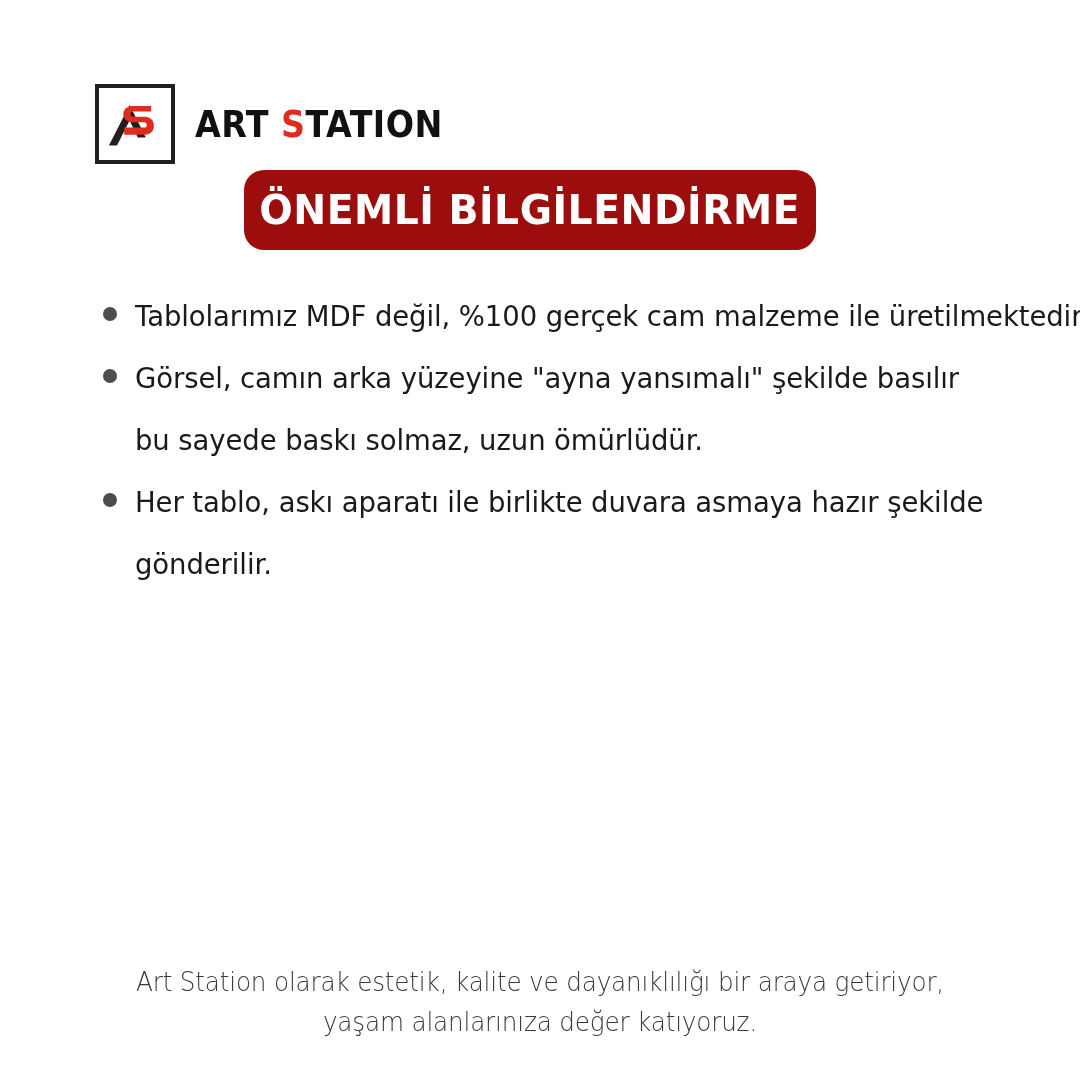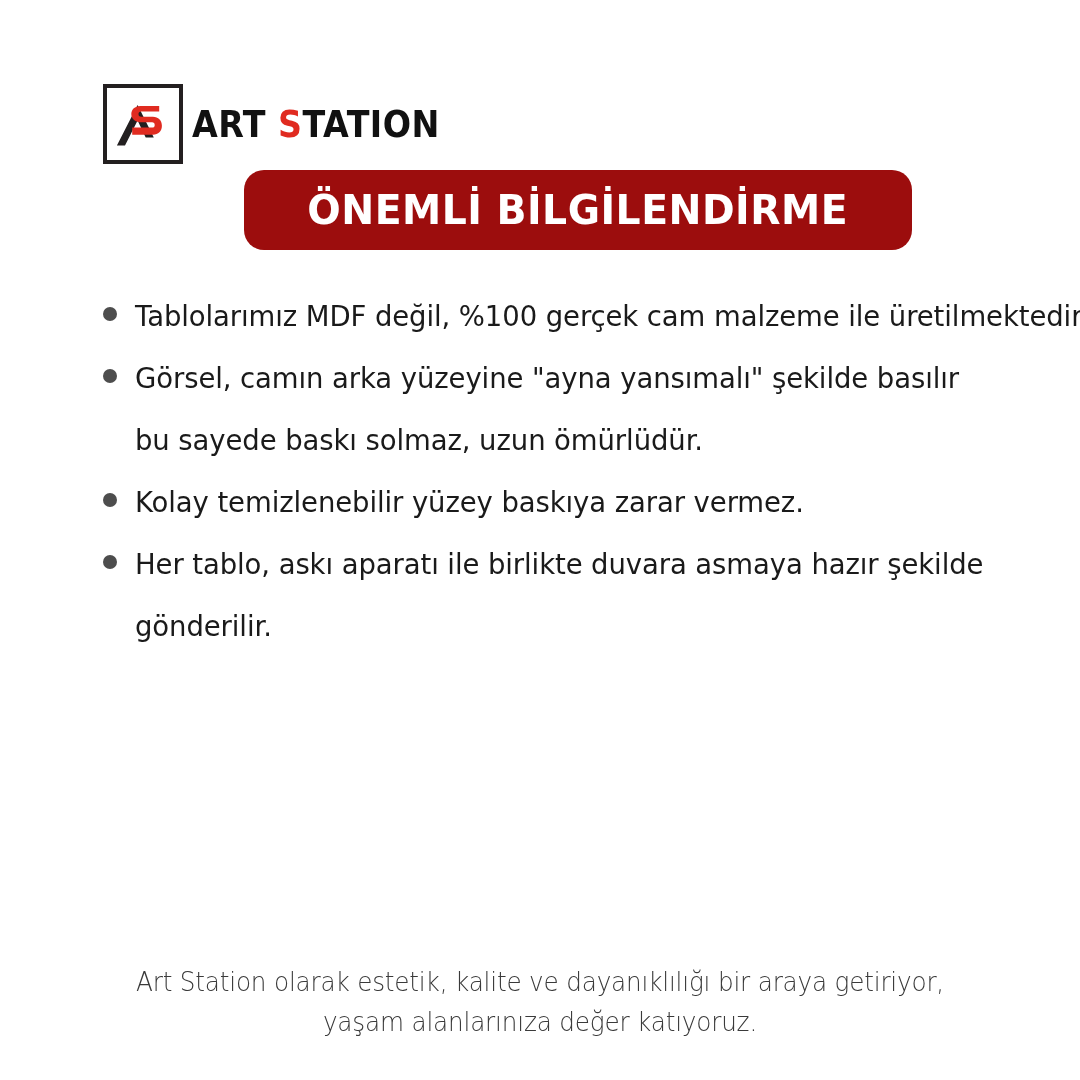--- a/index.html
+++ b/index.html
@@ -18,25 +18,25 @@
     position: relative;
     width: 1080px;
     height: 1080px;
     background: #ffffff;
     box-sizing: border-box;
   }
 
   
   .logo-row {
     position: absolute;
-    left: 103px;
+    left: 95px;
     top: 84px;
     display: flex;
     align-items: center;
-    gap: 9px;
+    gap: 20px;
   }
   .logo-mark {
     width: 80px;
     height: 80px;
     border: 4px solid #231f20;
     box-sizing: border-box;
     position: relative;
     background: #ffffff;
     flex: none;
   }
@@ -59,21 +59,21 @@
     transform: scaleX(0.9);
     transform-origin: left center;
   }
   .wordmark .accent { color: #e02b20; }
 
   
   .banner {
     position: absolute;
     left: 244px;
     top: 170px;
-    width: 668px;
+    width: 572px;
     height: 80px;
     background: #9c0d0d;
     border-radius: 20px;
     display: flex;
     align-items: center;
     justify-content: center;
     box-sizing: border-box;
   }
   .banner-title {
     color: #ffffff;
@@ -169,24 +169,20 @@
     </div>
 
 
     <div class="bullet-item">
       <span class="bullet-dot"></span>
       <div class="bullet-line">Görsel, camın arka yüzeyine "ayna yansımalı" şekilde basılır</div>
       <div class="bullet-line">bu sayede baskı solmaz, uzun ömürlüdür.</div>
     </div>
 
 
-    <div class="bullet-item">
-      <span class="bullet-dot"></span>
-      <div class="bullet-line">Kolay temizlenebilir yüzey baskıya zarar vermez.</div>
-    </div>
 
     <div class="bullet-item">
       <span class="bullet-dot"></span>
       <div class="bullet-line">Her tablo, askı aparatı ile birlikte duvara asmaya hazır şekilde</div>
       <div class="bullet-line">gönderilir.</div>
     </div>
 
   </div>
 
   <div class="footer">

